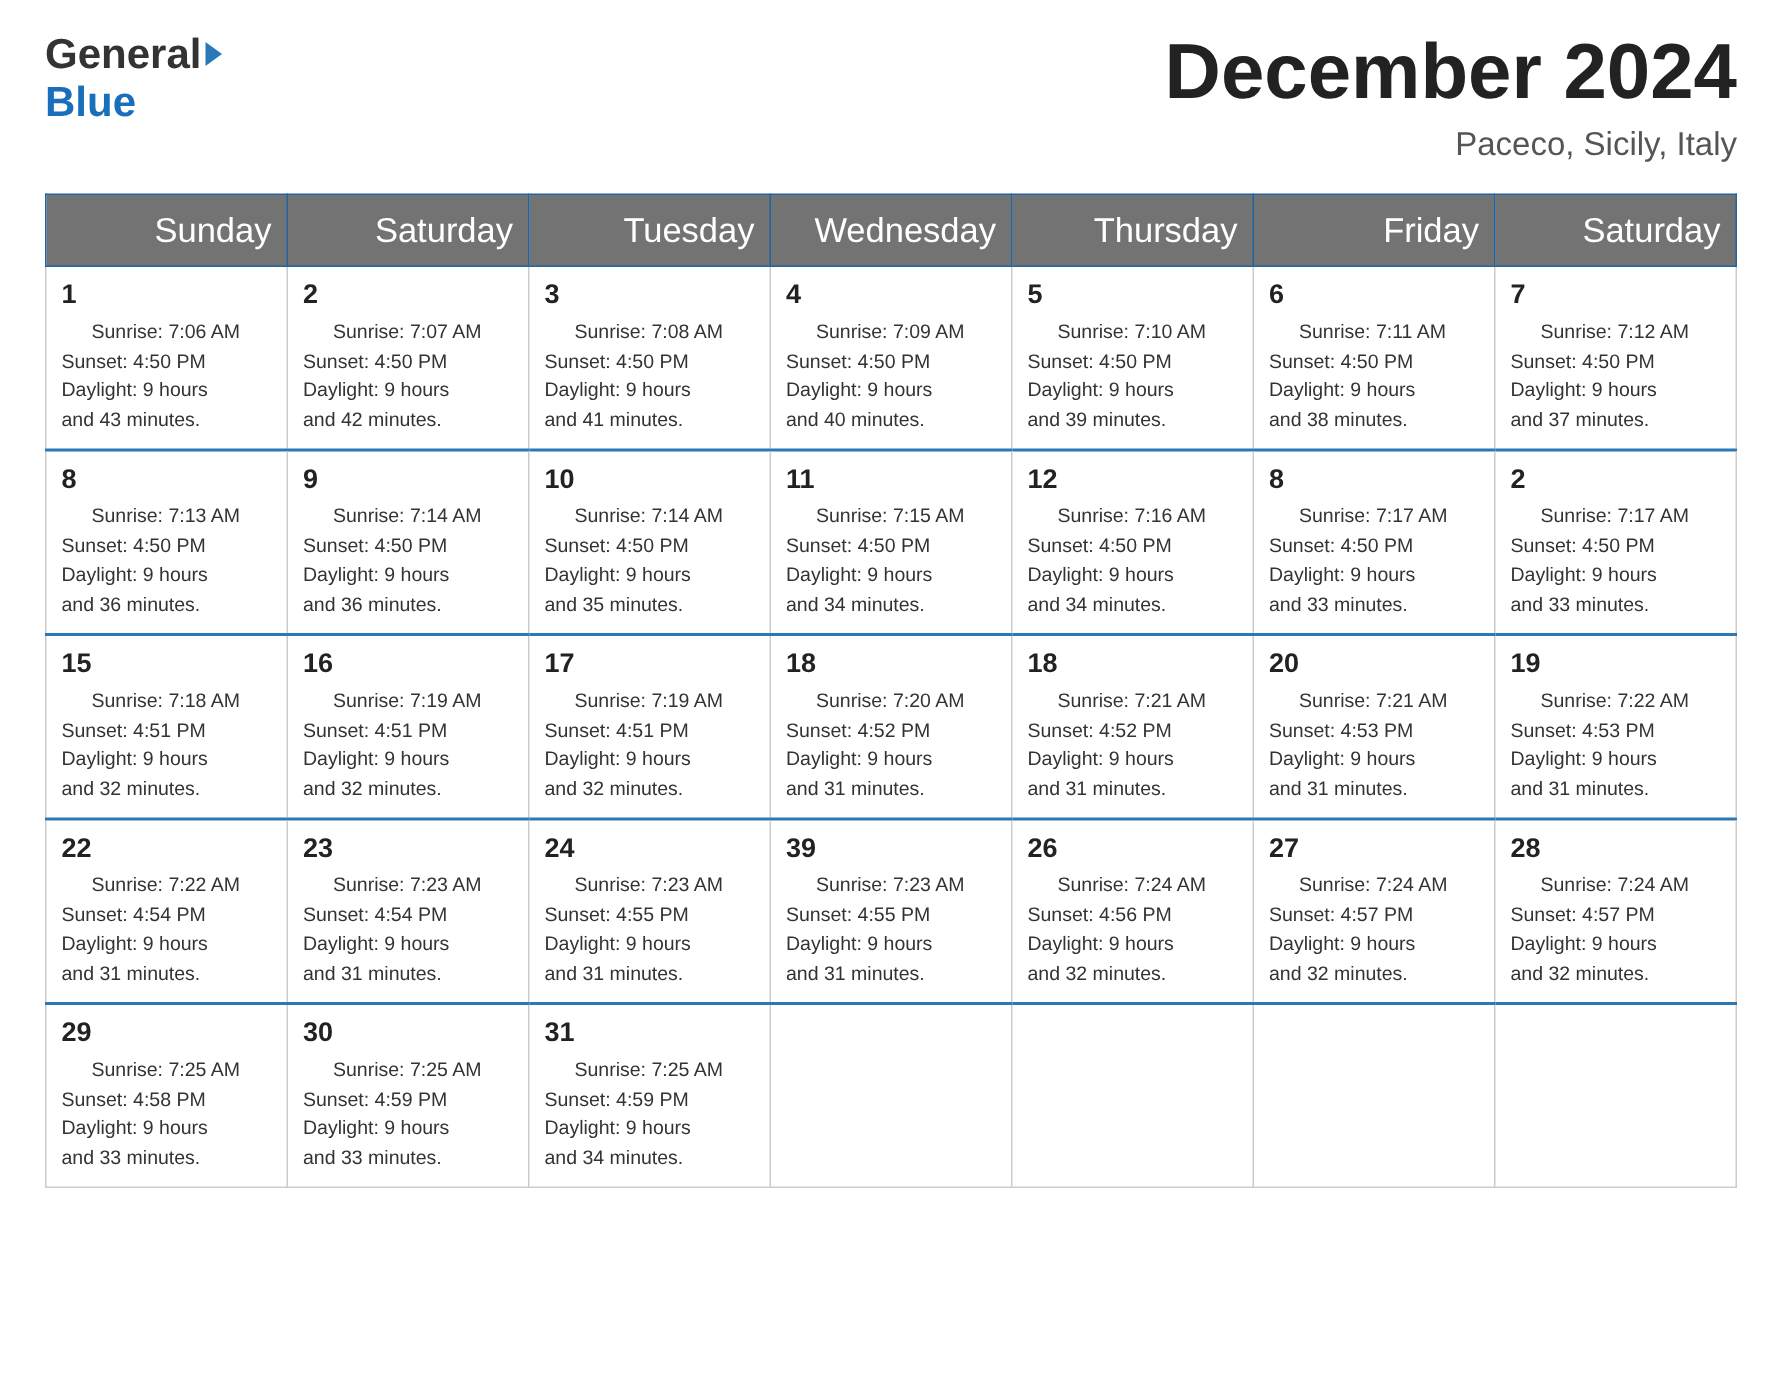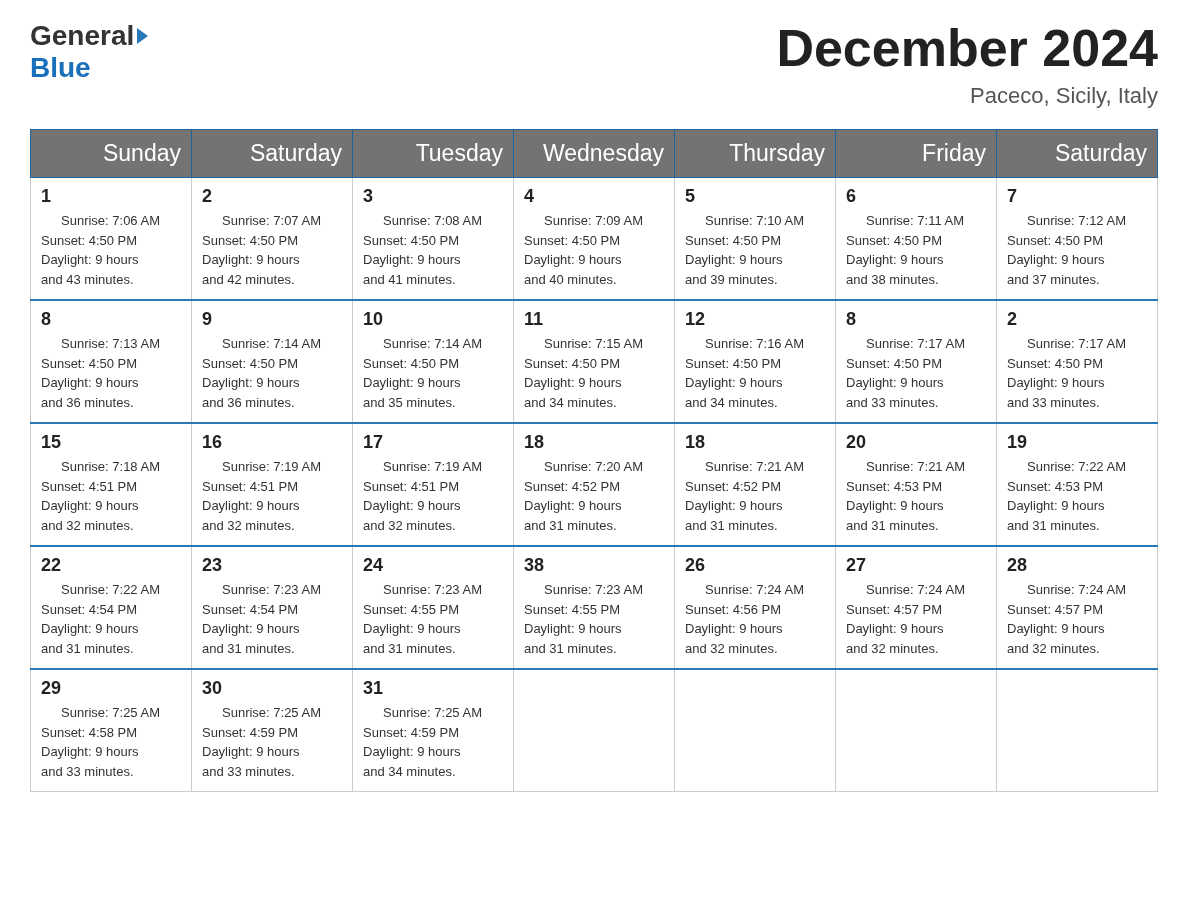--- a/index.html
+++ b/index.html
@@ -216,21 +216,21 @@
       </td>
         <td>
         <span class="day-num">23</span>
         <span class="day-info">Sunrise: 7:23 AM<br>Sunset: 4:54 PM<br>Daylight: 9 hours<br>and 31 minutes.</span>
       </td>
         <td>
         <span class="day-num">24</span>
         <span class="day-info">Sunrise: 7:23 AM<br>Sunset: 4:55 PM<br>Daylight: 9 hours<br>and 31 minutes.</span>
       </td>
         <td>
-        <span class="day-num">38</span>
+        <span class="day-num">39</span>
         <span class="day-info">Sunrise: 7:23 AM<br>Sunset: 4:55 PM<br>Daylight: 9 hours<br>and 31 minutes.</span>
       </td>
         <td>
         <span class="day-num">26</span>
         <span class="day-info">Sunrise: 7:24 AM<br>Sunset: 4:56 PM<br>Daylight: 9 hours<br>and 32 minutes.</span>
       </td>
         <td>
         <span class="day-num">27</span>
         <span class="day-info">Sunrise: 7:24 AM<br>Sunset: 4:57 PM<br>Daylight: 9 hours<br>and 32 minutes.</span>
       </td>

